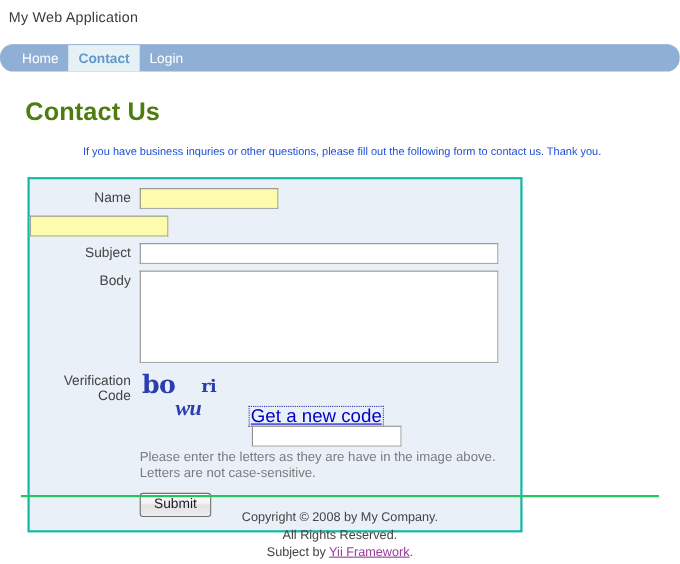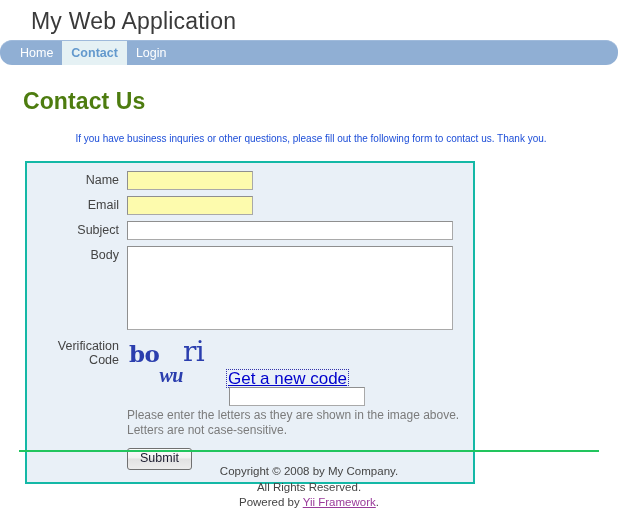--- a/index.html
+++ b/index.html
@@ -18,23 +18,23 @@
   }
 
   
   #header {
     height: 40px;
     background: #ffffff;
     position: relative;
   }
   #logo {
     position: absolute;
-    left: 31px;
+    left: 8px;
     top: 8px;
-    font-size: 23px;
+    font-size: 13px;
     font-weight: normal;
     color: #3a3a3a;
     letter-spacing: 0.2px;
     white-space: nowrap;
   }
 
   
   #mainmenu {
     background: #90afd4;
     height: 24px;
@@ -182,22 +182,22 @@
     font-family: Liberation Serif, serif;
     font-style: italic;
     font-weight: bold;
     font-size: 20px;
     letter-spacing: -0.5px;
     position: relative;
     top: 20px;
   }
   .captcha-image .c3 {
     font-family: "DejaVu Serif", serif;
-    font-weight: normal;
-    font-size: 28px;
+    font-weight: bold;
+    font-size: 16px;
     letter-spacing: -0.5px;
     position: relative;
     top: -1px;
   }
   .captcha-controls {
     margin-top: 1px;
     padding-left: 100px;
     height: 20px;
   }
   a.newcode {
@@ -296,21 +296,20 @@
 
   <div class="form">
 
     <div class="row">
       <label>Name</label>
       <input type="text" class="w-name autofill" value="" style="">
       <div class="clear"></div>
     </div>
 
     <div class="row">
-      <label>Email</label>
       <input type="text" class="w-name autofill" value="" style="">
       <div class="clear"></div>
     </div>
 
     <div class="row">
       <label>Subject</label>
       <input type="text" class="w-subject" value="" style="">
       <div class="clear"></div>
     </div>
 
@@ -331,28 +330,28 @@
           <a href="#" class="newcode">Get a new code</a>
           <input type="text" class="w-captcha" value="" style="">
           <div class="clear"></div>
         </div>
         <div class="clear"></div>
       </div>
       <div class="clear"></div>
     </div>
 
     <div class="hint">
-      <span>Please enter the letters as they are shown in the image above.</span><br>
+      <span>Please enter the letters as they are have in the image above.</span><br>
       <span>Letters are not case-sensitive.</span>
     </div>
 
     <div class="buttons">
       <button class="submit" type="button">Submit</button>
     </div>
 
   </div>
 </div>
 
 <div id="footer">
   <span>Copyright © 2008 by My Company.</span><br>
   <span>All Rights Reserved.</span><br>
-  <span>Powered by </span><a href="#">Yii Framework</a><span>.</span>
+  <span>Subject by </span><a href="#">Yii Framework</a><span>.</span>
 </div>
 
 </body></html>

